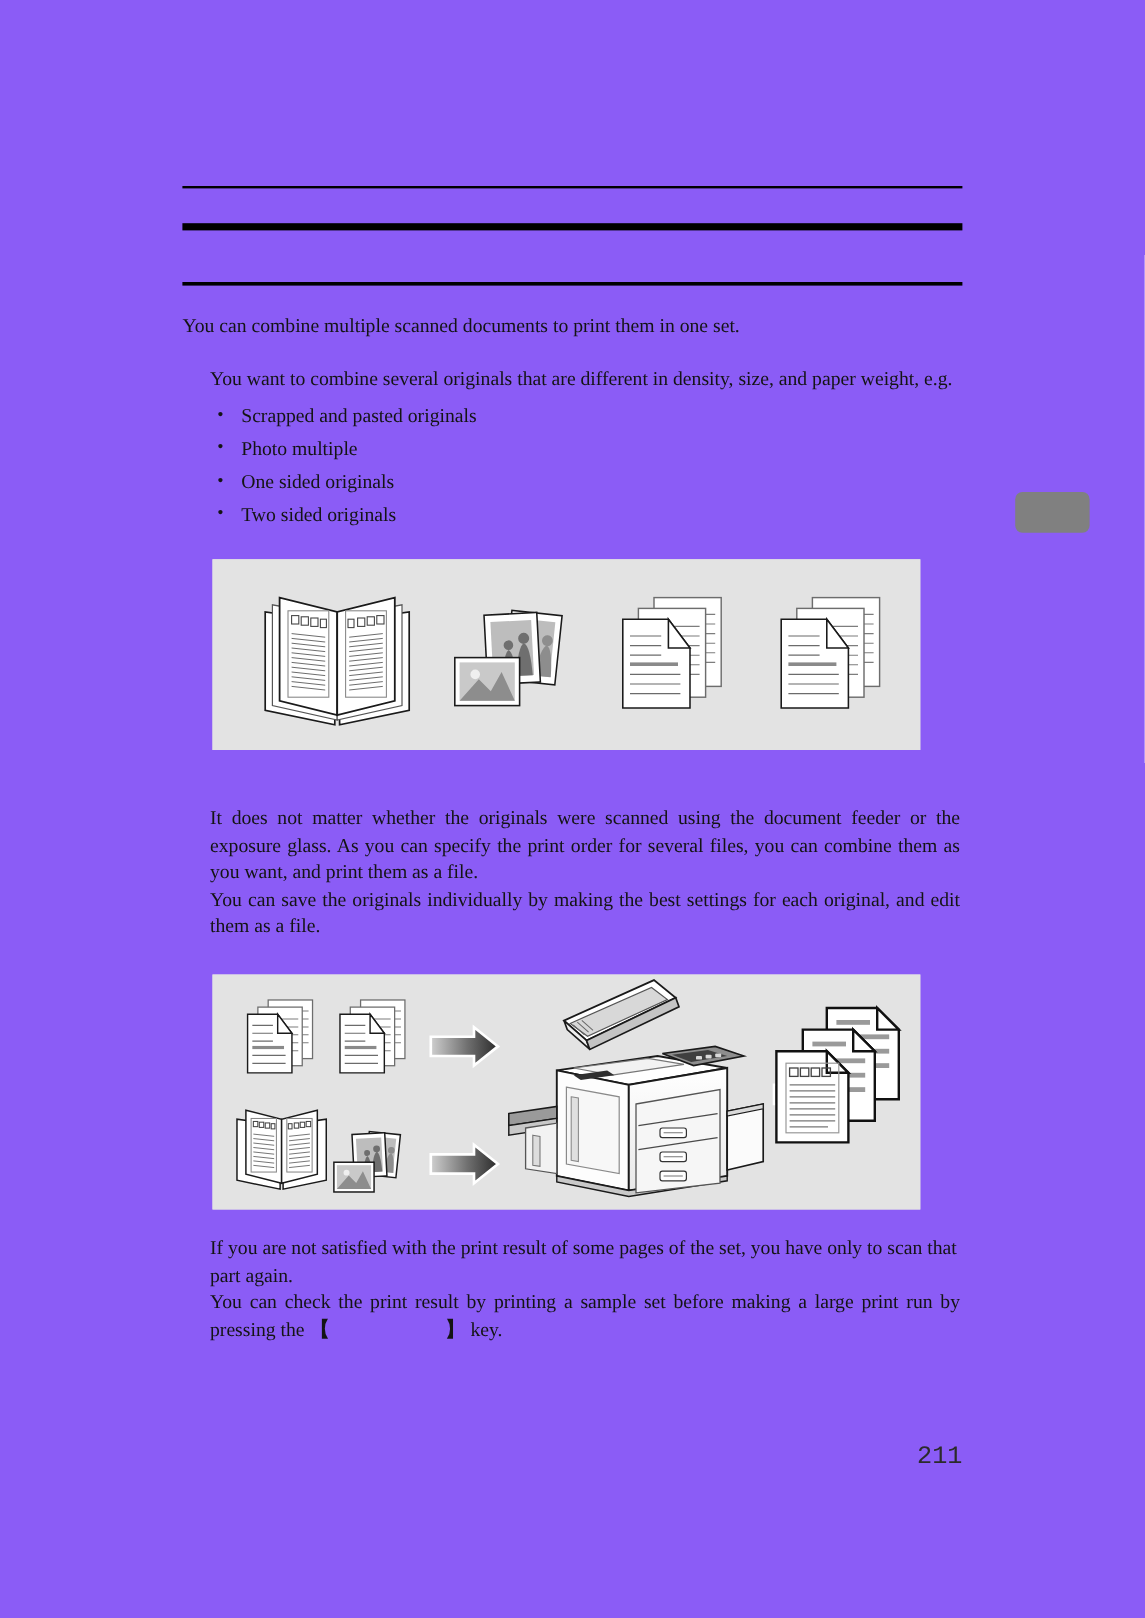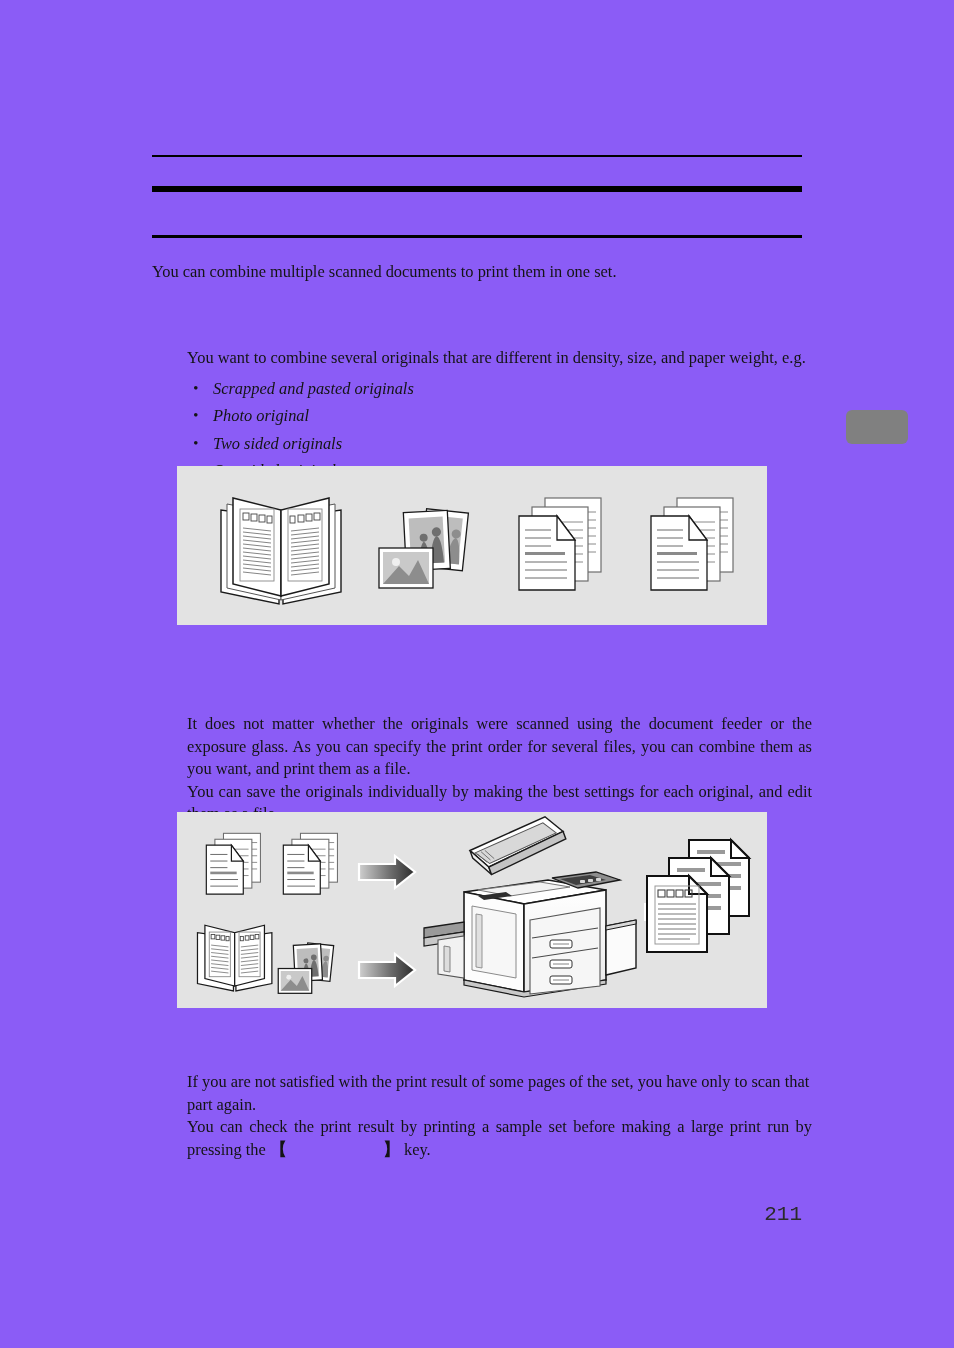--- a/index.html
+++ b/index.html
@@ -84,43 +84,41 @@
     position: absolute;
     left: 152px;
     top: 244px;
     width: 660px;
     font-size: 16.4px;
     line-height: 24px;
     color: #141414;
   }
   .block-indent {
     position: absolute;
-    left: 187px;
+    left: 175px;
     width: 625px;
     font-size: 16.4px;
     line-height: 22.5px;
     color: #141414;
-    margin-top: 42px;
   }
   .block-a { top: 305px; }
   .block-b { top: 671px; }
   .block-c { top: 1029px; }
 
   .para {
     margin: 0;
     text-align: justify;
     text-justify: inter-word;
   }
   .para.last-loose { text-align: left; }
 
   ul.bullets {
     list-style: none;
     margin: 8px 0 0 0;
     padding: 0;
-    font-style: italic;
   }
   ul.bullets li {
     position: relative;
     padding-left: 26px;
     margin-bottom: 5.5px;
     font-size: 16.4px;
     line-height: 22px;
   }
   ul.bullets li::before {
     content: "\2022";
@@ -180,23 +178,23 @@
   <div class="rule-thin-bottom"></div>
 
   <div class="side-tab"></div>
 
   <p class="intro-text">You can combine multiple scanned documents to print them in one set.</p>
 
   <div class="block-indent block-a">
     <p class="para">You want to combine several originals that are different in density, size, and paper weight, e.g.</p>
     <ul class="bullets">
       <li>Scrapped and pasted originals</li>
-      <li>Photo original</li>
+      <li>Photo multiple</li>
+      <li>One sided originals</li>
       <li>Two sided originals</li>
-      <li>One sided originals</li>
     </ul>
   </div>
 
   <div class="figure" id="figure-originals">
     <svg width="590" height="159" viewBox="0 0 590 159" xmlns="http://www.w3.org/2000/svg">
       <rect x="0" y="0" width="590" height="159" fill="#e3e3e3"></rect>
 
       <g transform="translate(40,30)">
         <path d="M4 14 L4 96 L62 108 L62 22 Z" fill="#ffffff" stroke="#1a1a1a" stroke-width="1.4"></path>
         <path d="M124 14 L124 96 L66 108 L66 22 Z" fill="#ffffff" stroke="#1a1a1a" stroke-width="1.4"></path>

